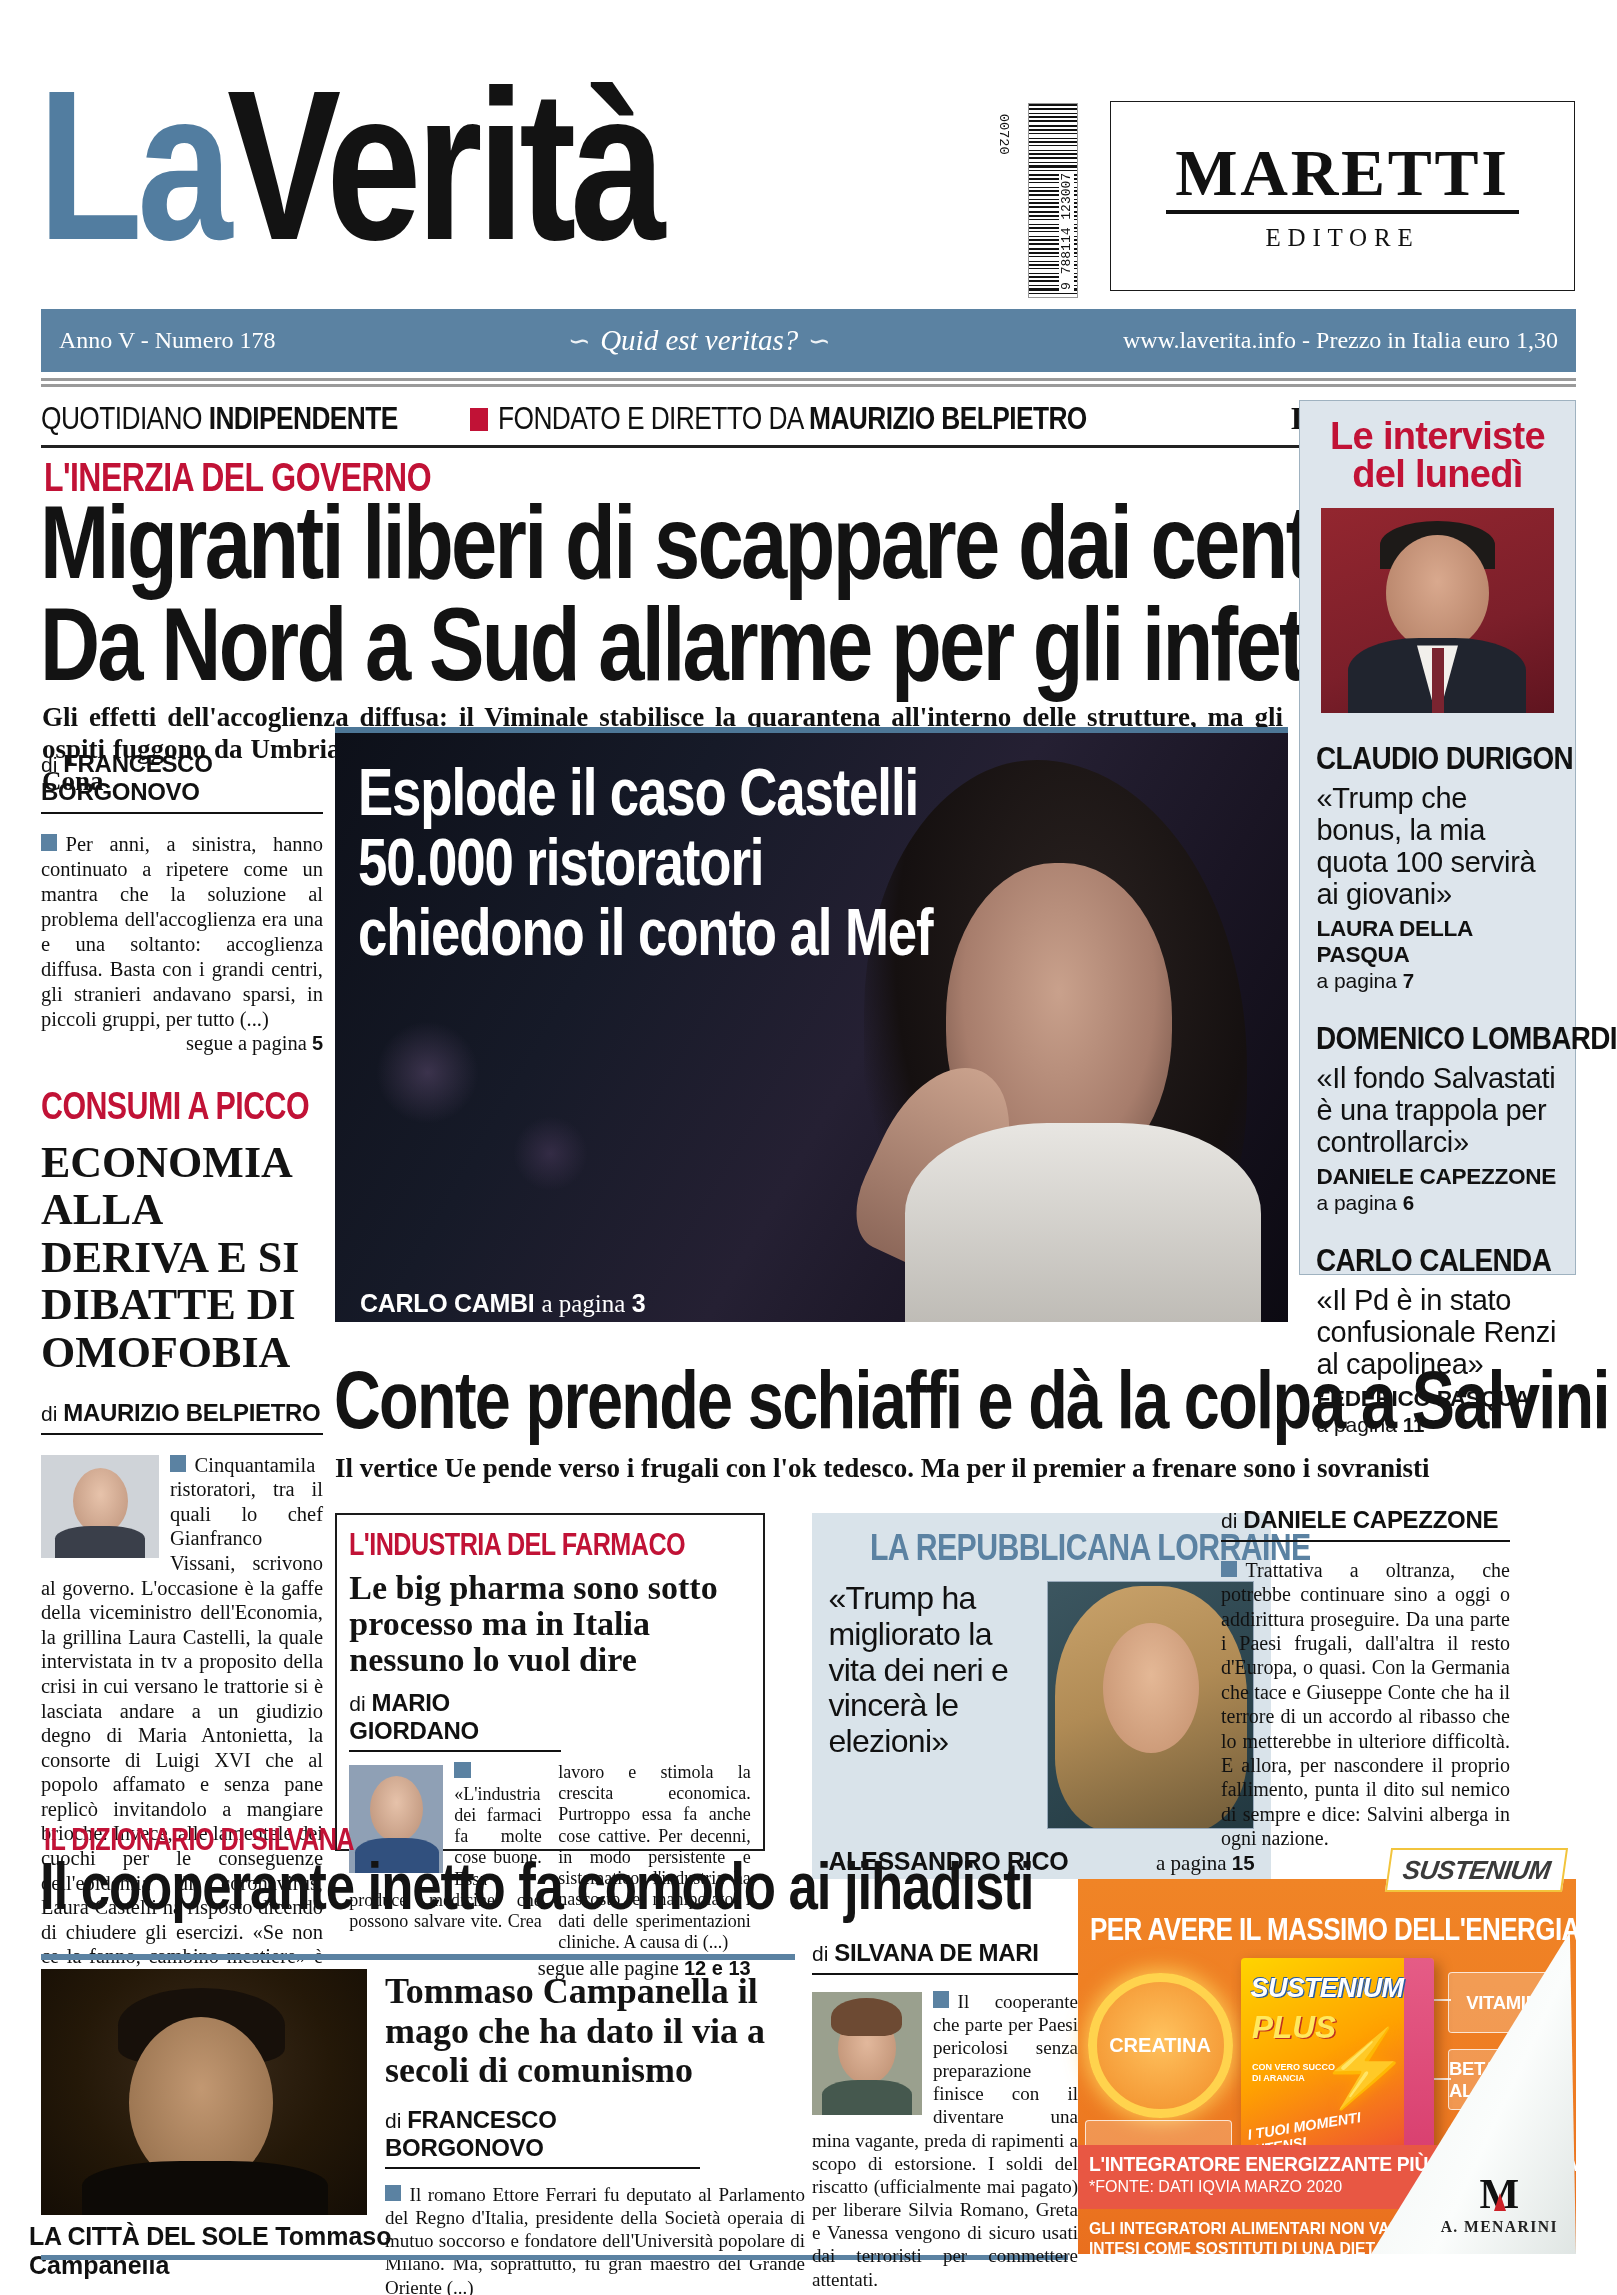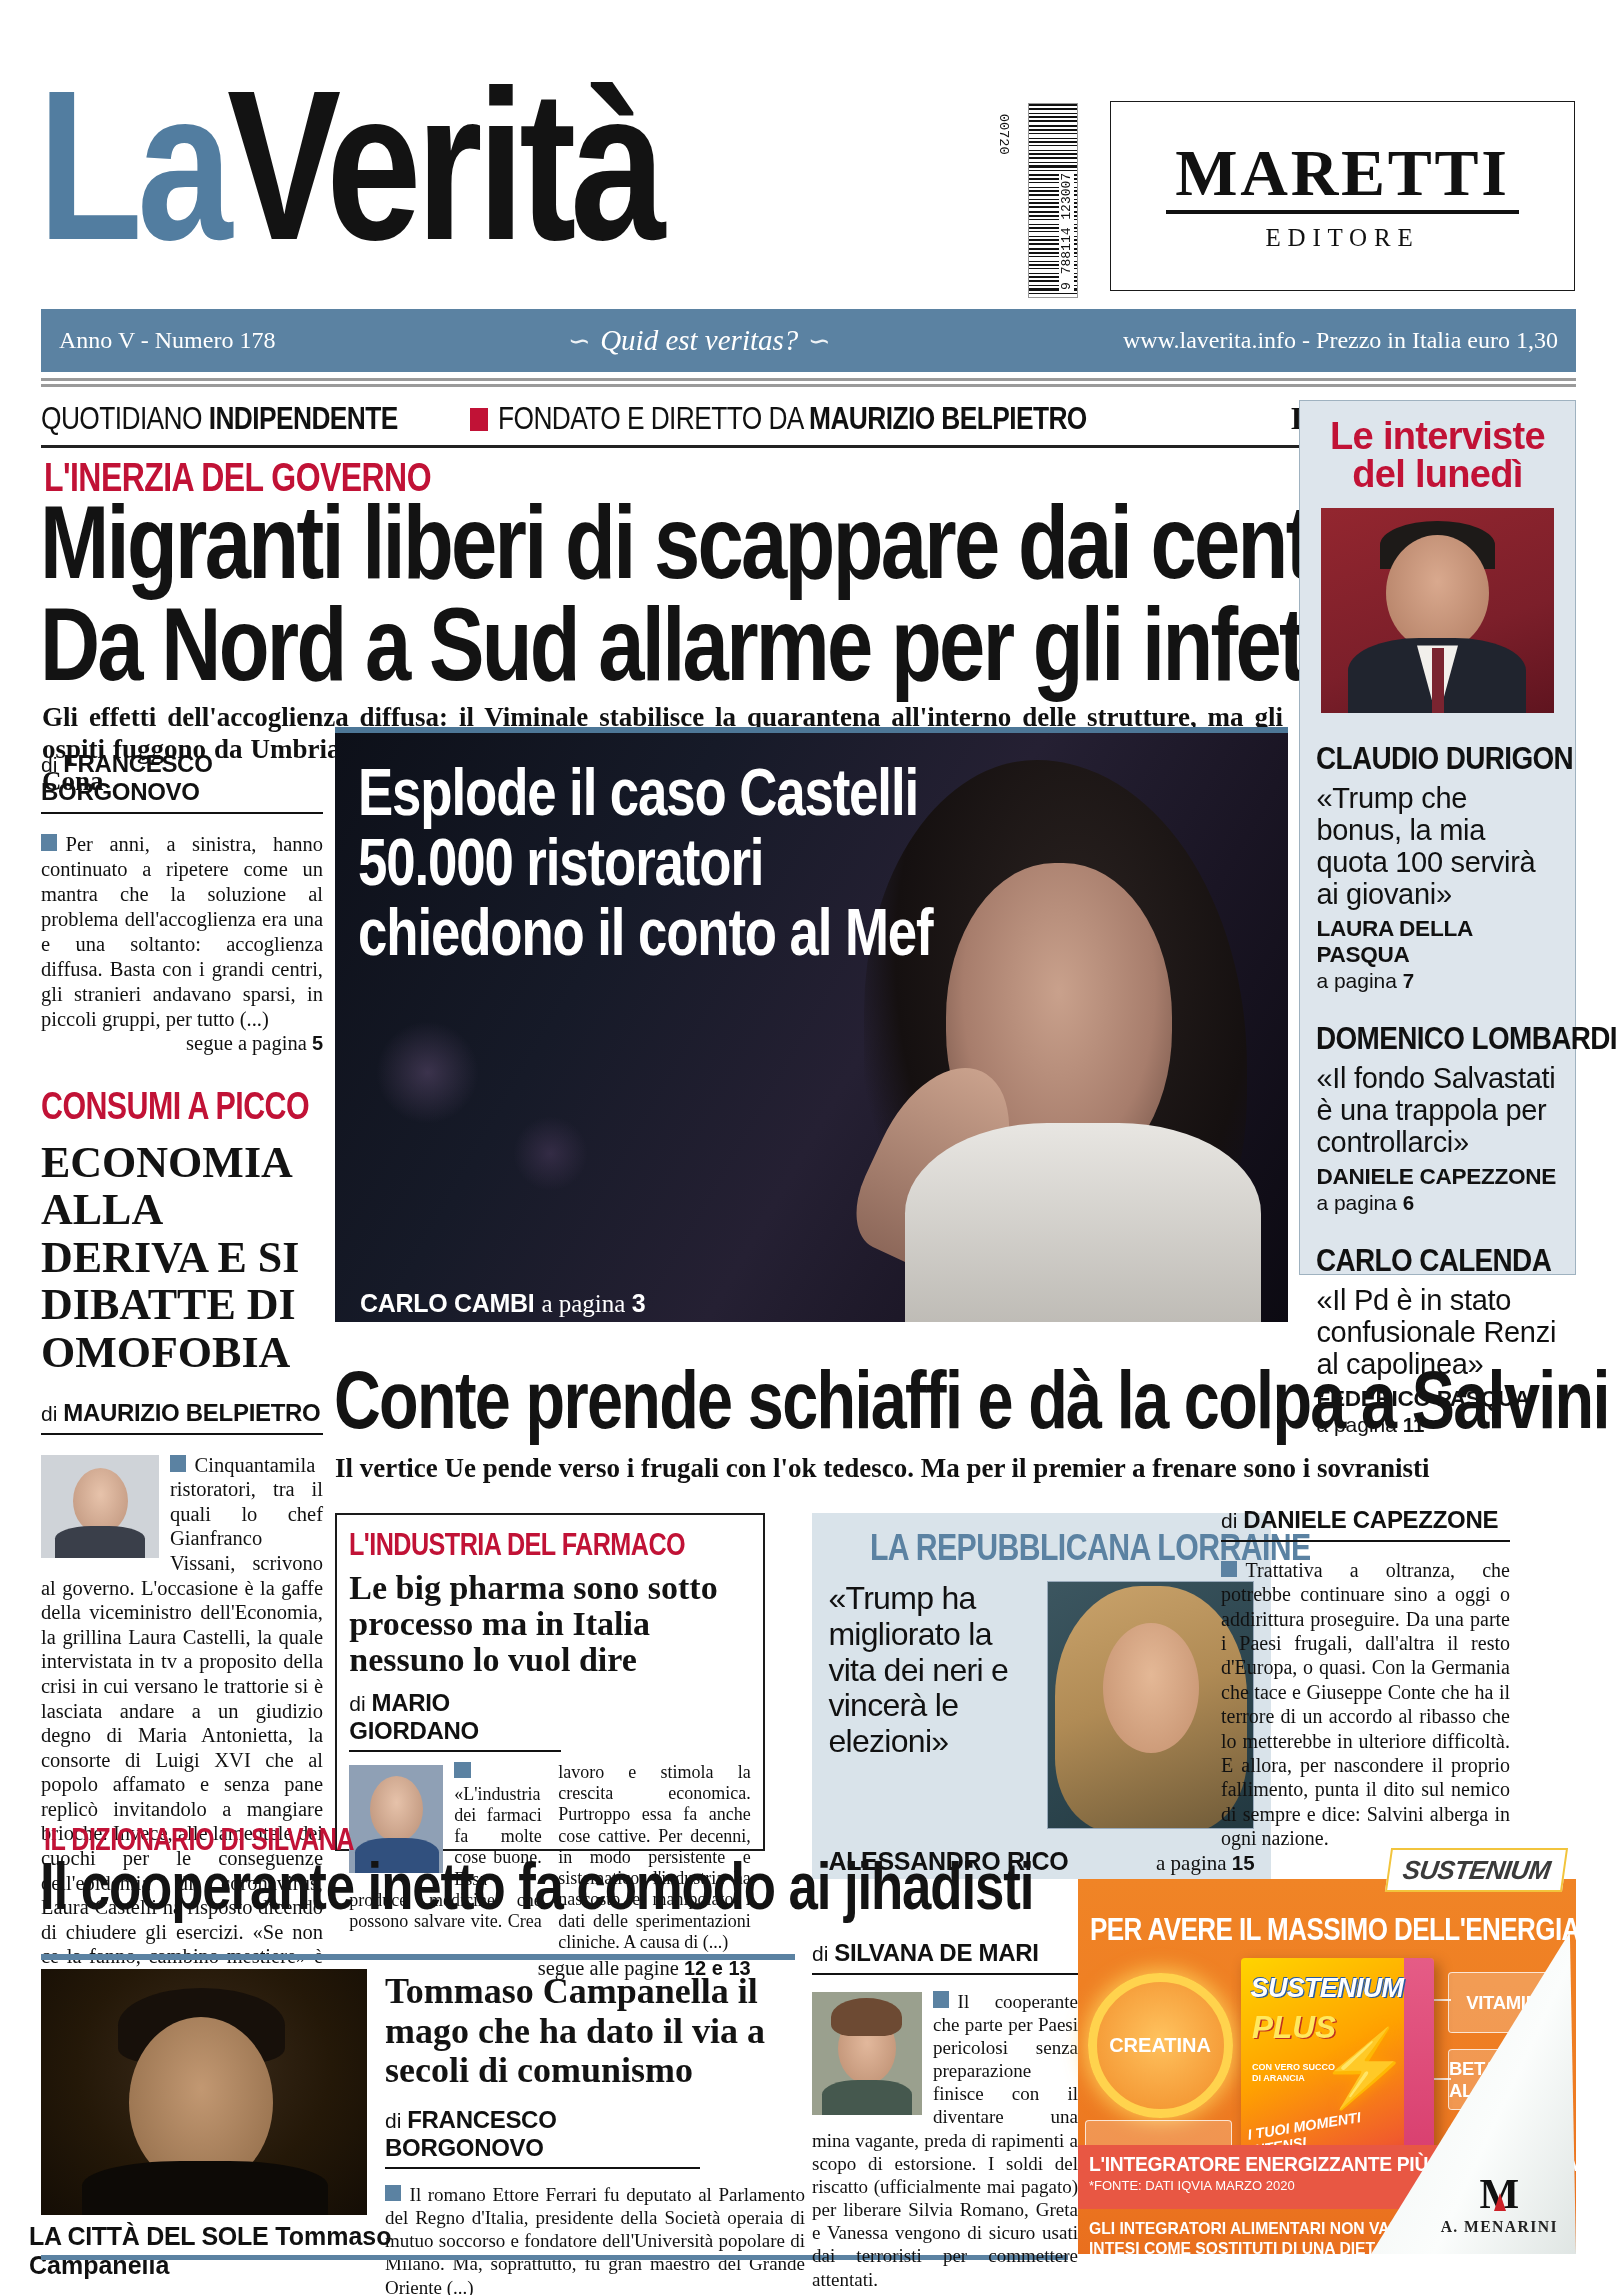--- a/index.html
+++ b/index.html
@@ -192,21 +192,21 @@
   .prodbox .pnote{position:absolute;left:11px;top:104px;width:89px;color:#fff;font-size:9px;font-weight:bold;line-height:1.25;}
   .prodbox .ptag{position:absolute;left:6.8px;bottom:18px;width:151px;color:#fff;font-style:italic;font-weight:bold;
      font-size:14.4px;transform:rotate(-9deg);}
   .conn{position:absolute;height:2.1px;background:rgba(255,255,255,.85);}
   .conn-v{left:341px;top:120px;width:31.5px;}
   .conn-b{left:341px;top:199px;width:31.5px;}
   .conn-s{left:341px;top:275px;width:31.5px;}
   .conn-a{left:149px;top:272px;width:20.5px;}
   .ad-banner{position:absolute;left:0;top:266px;width:416px;height:64px;background:#e85743;padding:6.8px 11px;box-sizing:border-box;}
   .ad-banner .b1{color:#fff;font-weight:bold;font-size:20.5px;letter-spacing:-0.3px;white-space:nowrap;transform:scaleX(.94);transform-origin:0 50%;}
-  .ad-banner .b2{color:#fff;font-size:13px;margin-top:2.7px;}
+  .ad-banner .b2{color:#fff;font-size:16px;margin-top:2.7px;}
   .ad-disc{position:absolute;left:11px;top:340px;width:383px;color:#fff;font-size:15.7px;font-weight:bold;line-height:1.25;}
   .curl{position:absolute;right:0;bottom:0;width:205px;height:322px;
      background:linear-gradient(115deg,#eef2f1 0%,#fbfdfc 60%,#dfe5e3 100%);
      clip-path:polygon(97% 0,100% 100%,0 100%);}
   .menarini{position:absolute;right:18px;bottom:18px;text-align:center;}
   .mlogo{width:44px;height:40px;margin:0 auto;position:relative;}
   .mlogo .mchar{font-family:"Liberation Serif",serif;font-weight:bold;font-size:42px;line-height:40px;color:#111;}
   .mlogo .mred{position:absolute;left:16.4px;top:19px;width:0;height:0;border-left:6.2px solid transparent;
      border-right:6.2px solid transparent;border-bottom:18px solid #cc2027;}
   .menarini .mtext{font-family:"Liberation Serif",serif;font-size:15.7px;letter-spacing:1.4px;color:#222;margin-top:4.1px;font-weight:bold;}

